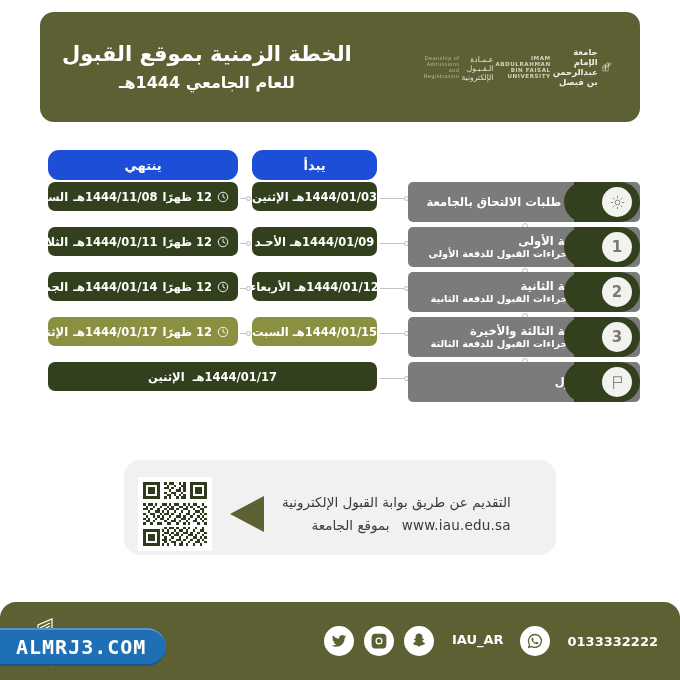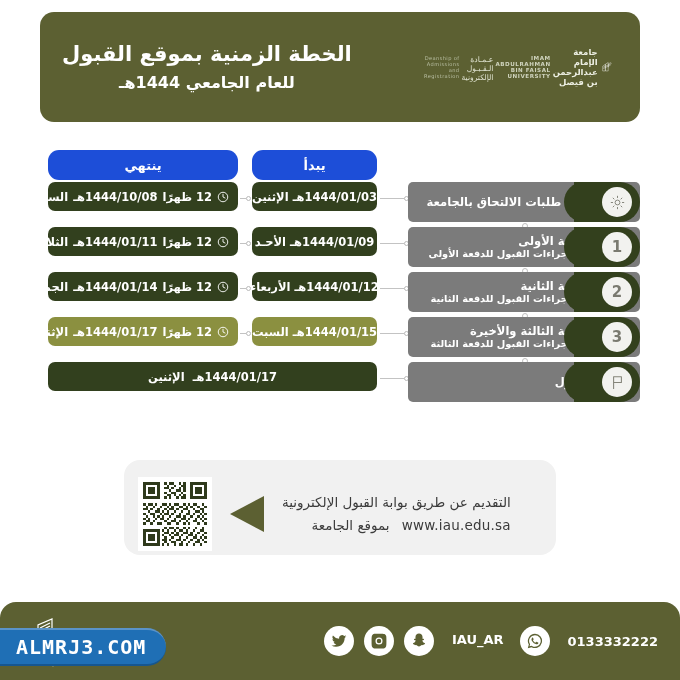--- a/index.html
+++ b/index.html
@@ -180,21 +180,21 @@
     </div>
 
     <div class="row">
       <div class="cell dark ends">
         <div class="when">
           <svg class="clock" viewBox="0 0 24 24">
             <circle cx="12" cy="12" r="9.5" fill="none" stroke="#fff" stroke-width="1.8"></circle>
             <path d="M12 6.5 L12 12 L16 14" fill="none" stroke="#fff" stroke-width="1.8" stroke-linecap="round"></path>
           </svg>
           <span>12 ظهرًا</span>
-          <span>1444/10/08هـ</span>
+          <span>1444/11/08هـ</span>
           <span class="day">السبت</span>
         </div>
       </div>
       <div class="conn c1">
           <div class="dot"></div>
           <div class="line"></div>
         </div>
       <div class="cell dark starts">
         <span>1444/01/03هـ</span>&nbsp;
         <span>الإثنين</span>

